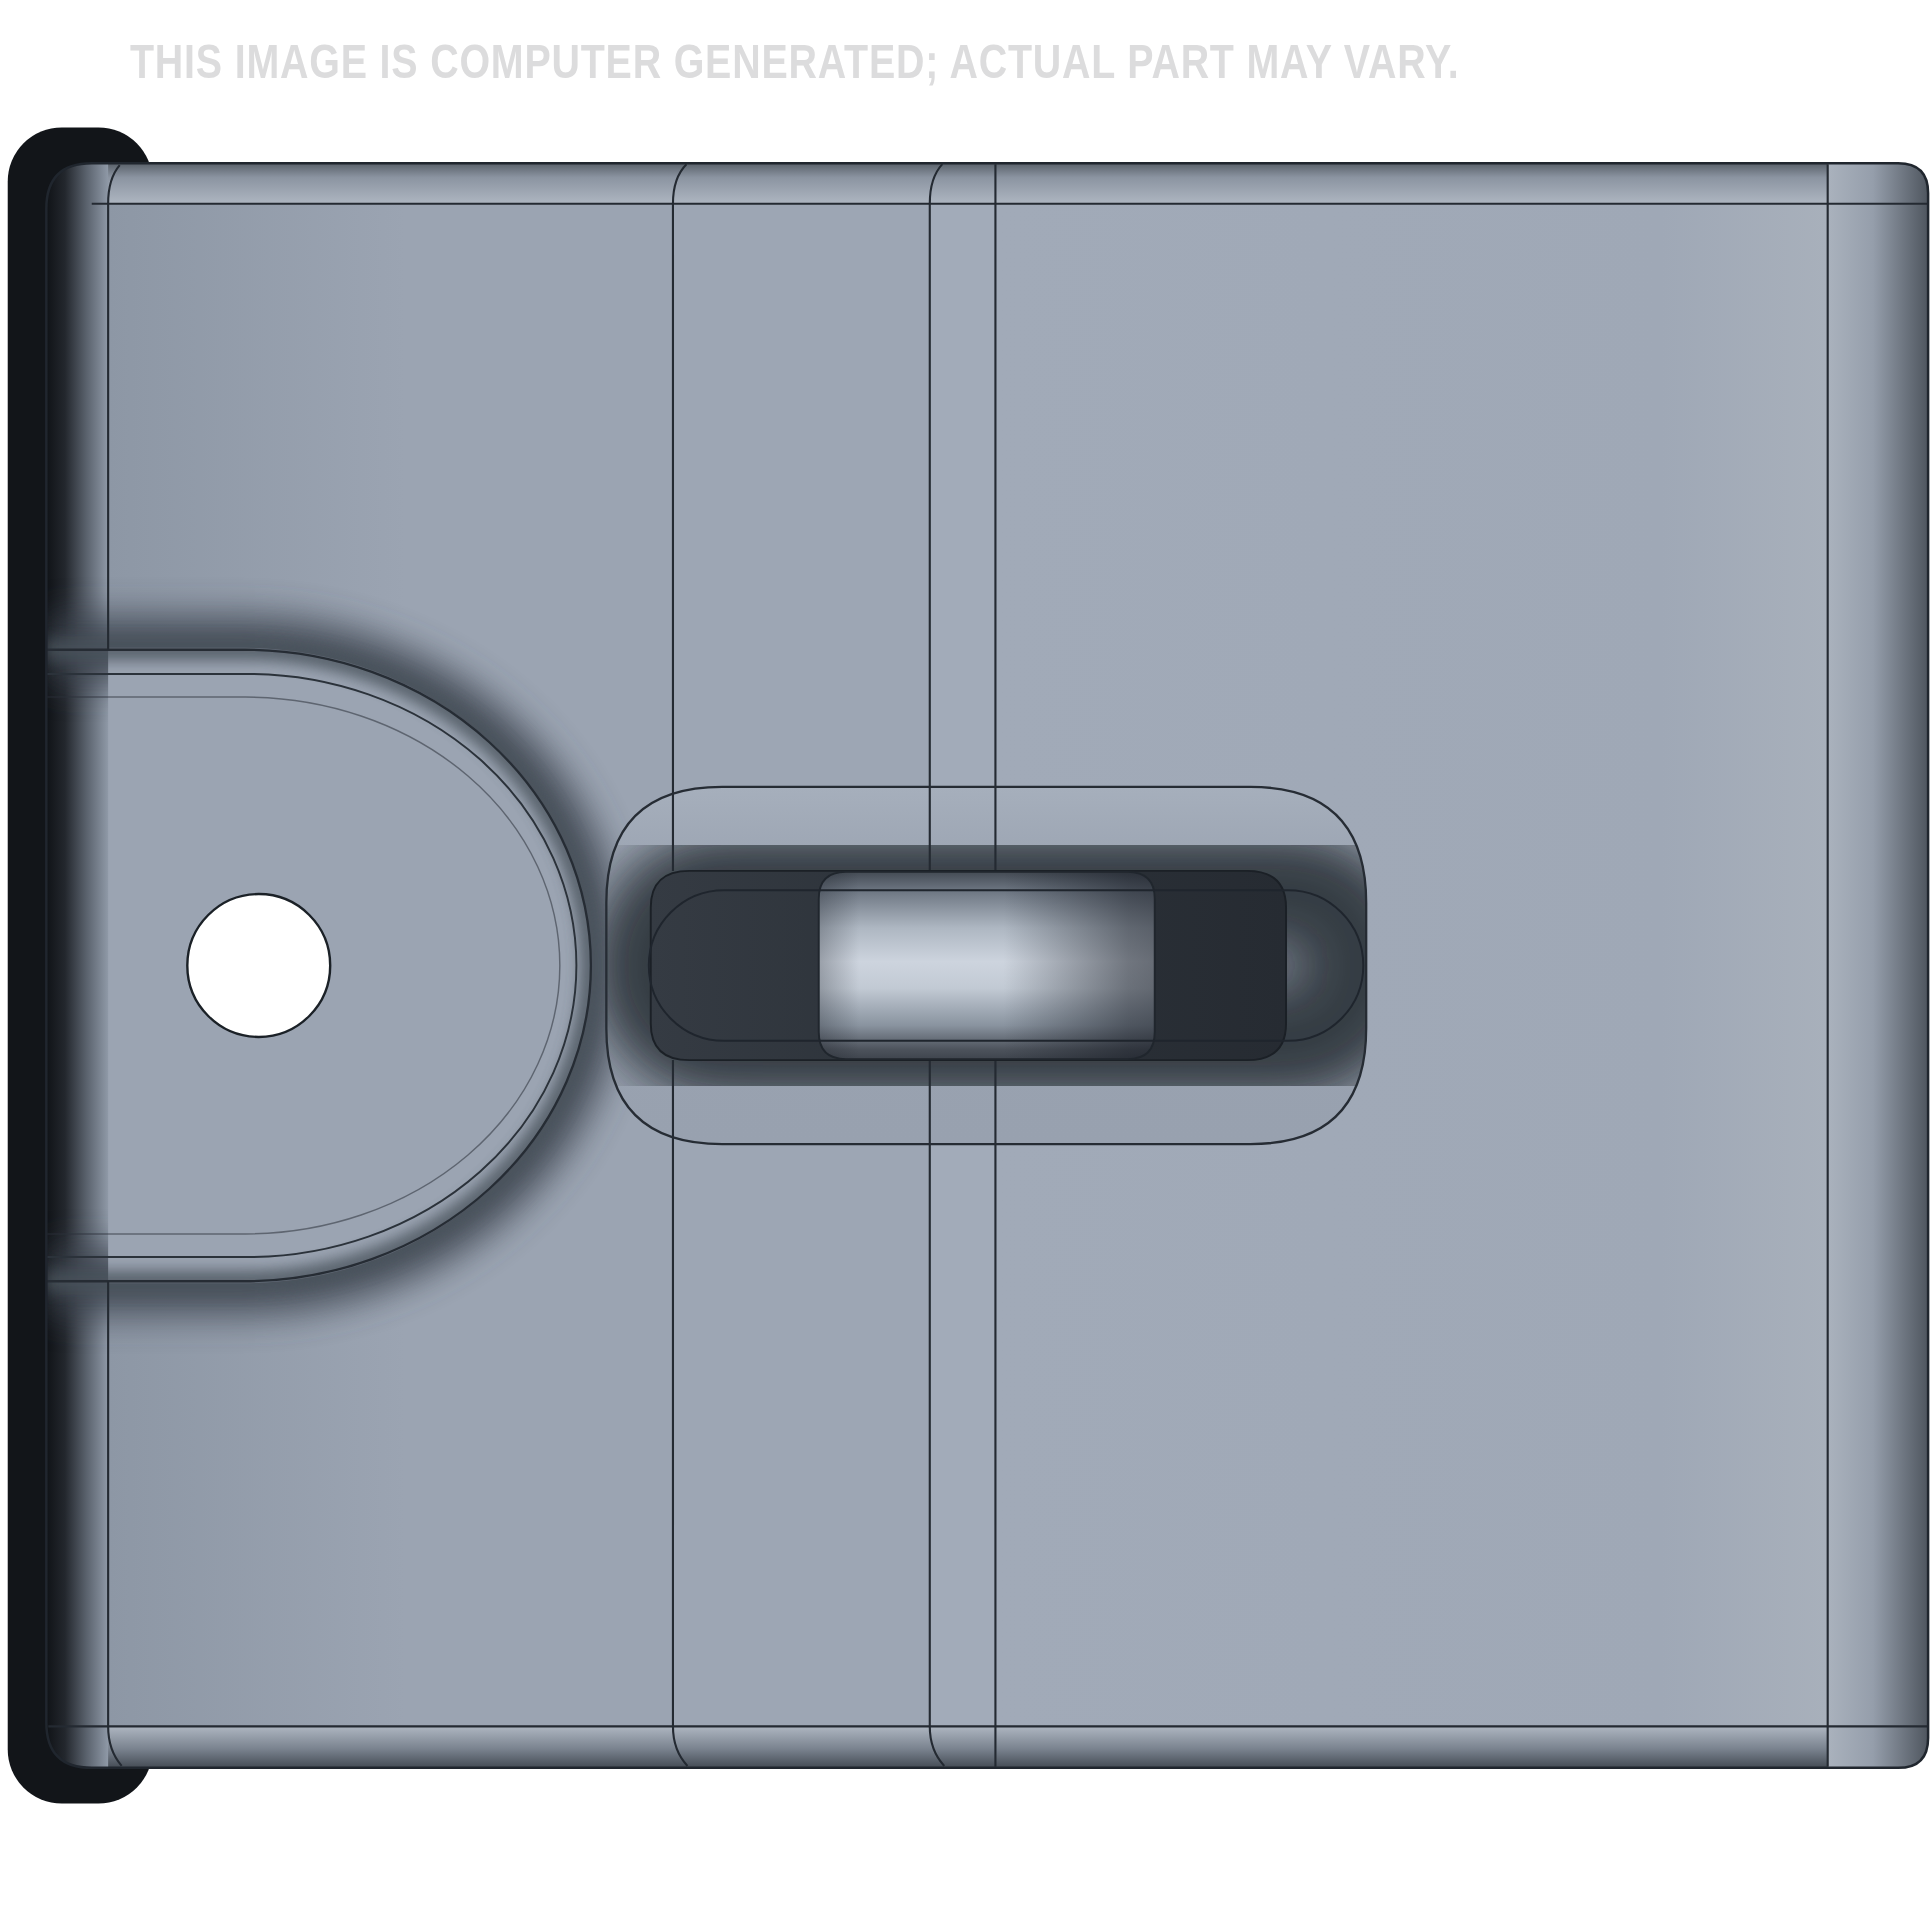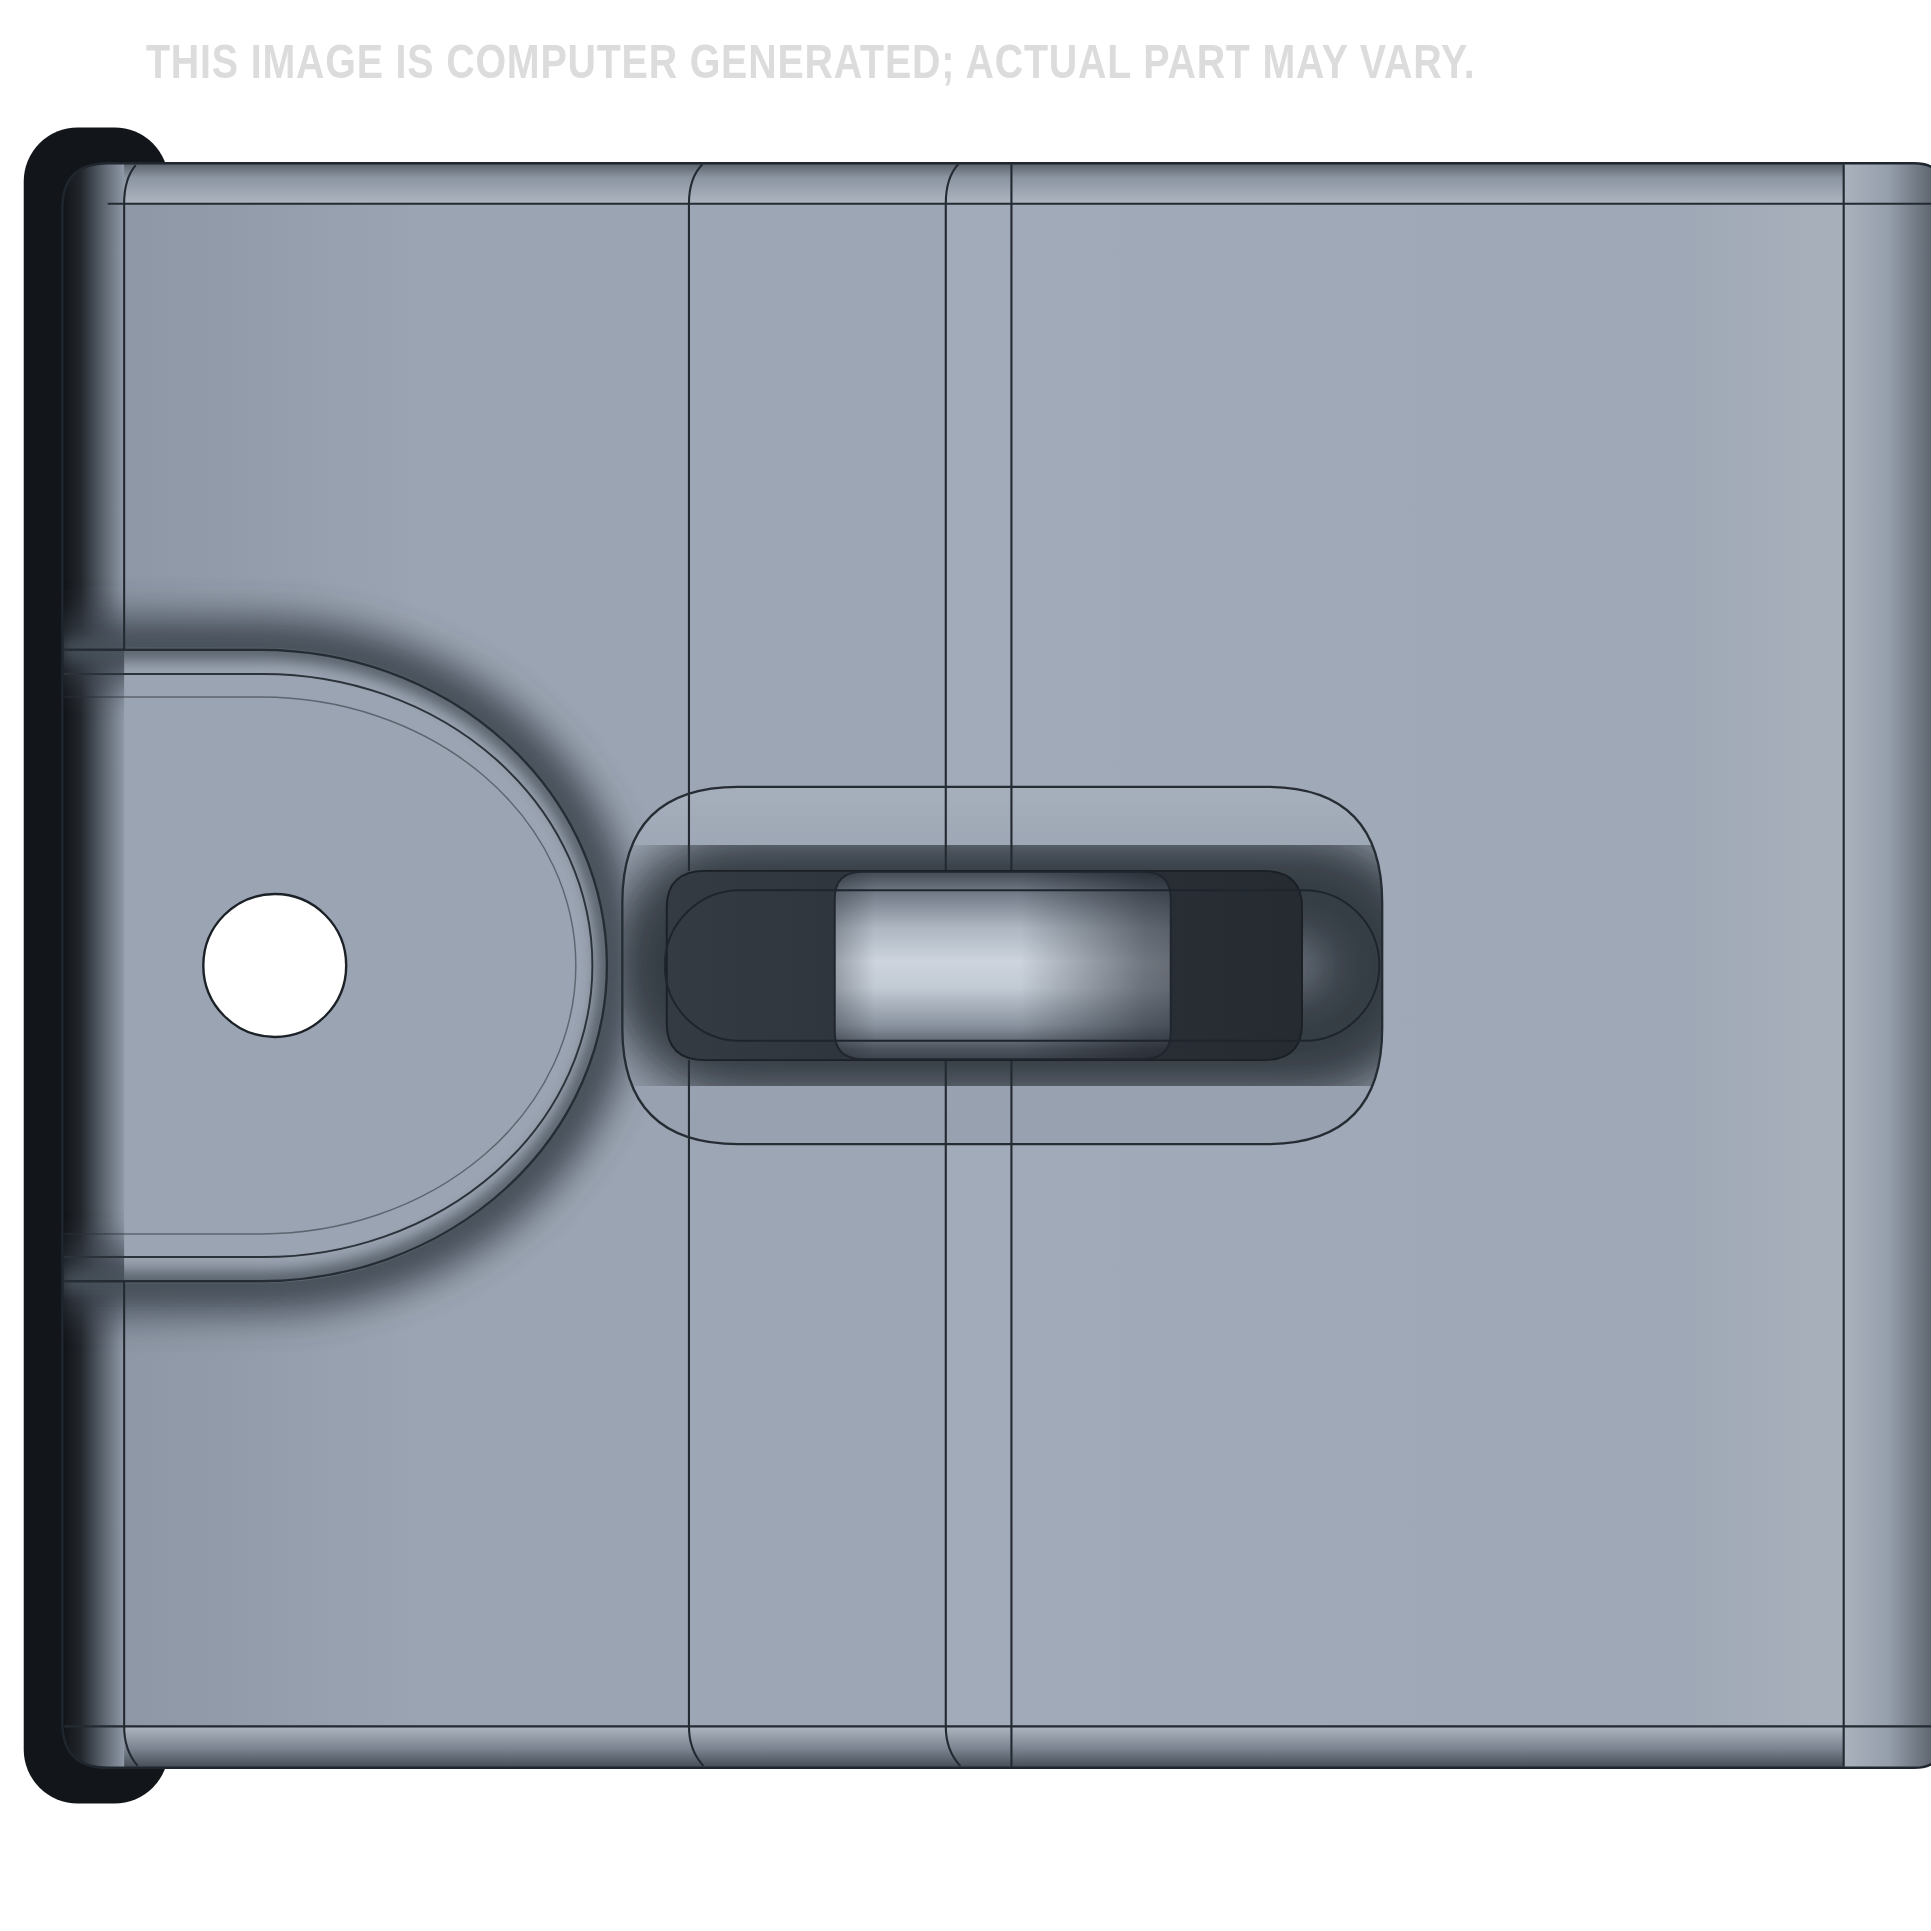--- a/index.html
+++ b/index.html
@@ -2,21 +2,21 @@
 <html style="--background: #ffffff; --watermark_text: #dcdcdd; --plate_face: #9ba4b2; --plate_face_light: #a4adbb; --top_edge_band_dark: #596069; --bottom_edge_band_dark: #454c55; --right_edge_band_dark: #4f565f; --left_edge_shadow: #101317; --backing_black: #121519; --slot_recess: #2b3138; --pin_highlight: #ccd3dd; --pin_edge_dark: #444b54; --tab_hole: #ffffff; --outline: #242a32;"><head>
 <meta charset="utf-8">
 <style>
   html,body{margin:0;padding:0;}
   body{
     width:1931px;height:1931px;
     background:var(--background,#ffffff);
     font-family:"Liberation Sans",sans-serif;
     position:relative;overflow:hidden;
   }
-  .stage{position:absolute;left:16px;top:0;width:1570px;height:1931px;}
+  .stage{position:absolute;left:0;top:0;width:1570px;height:1931px;}
   .watermark{
     position:absolute;left:130px;top:36px;
     font-weight:bold;font-size:48px;line-height:1.1;
     letter-spacing:1px;white-space:nowrap;
     color:var(--watermark_text,#dcdcdd);
     transform:scaleX(0.82);transform-origin:0 0;
     user-select:none;
   }
   svg{position:absolute;left:0;top:0;}
   .backing{fill:var(--backing_black,#121519);}

